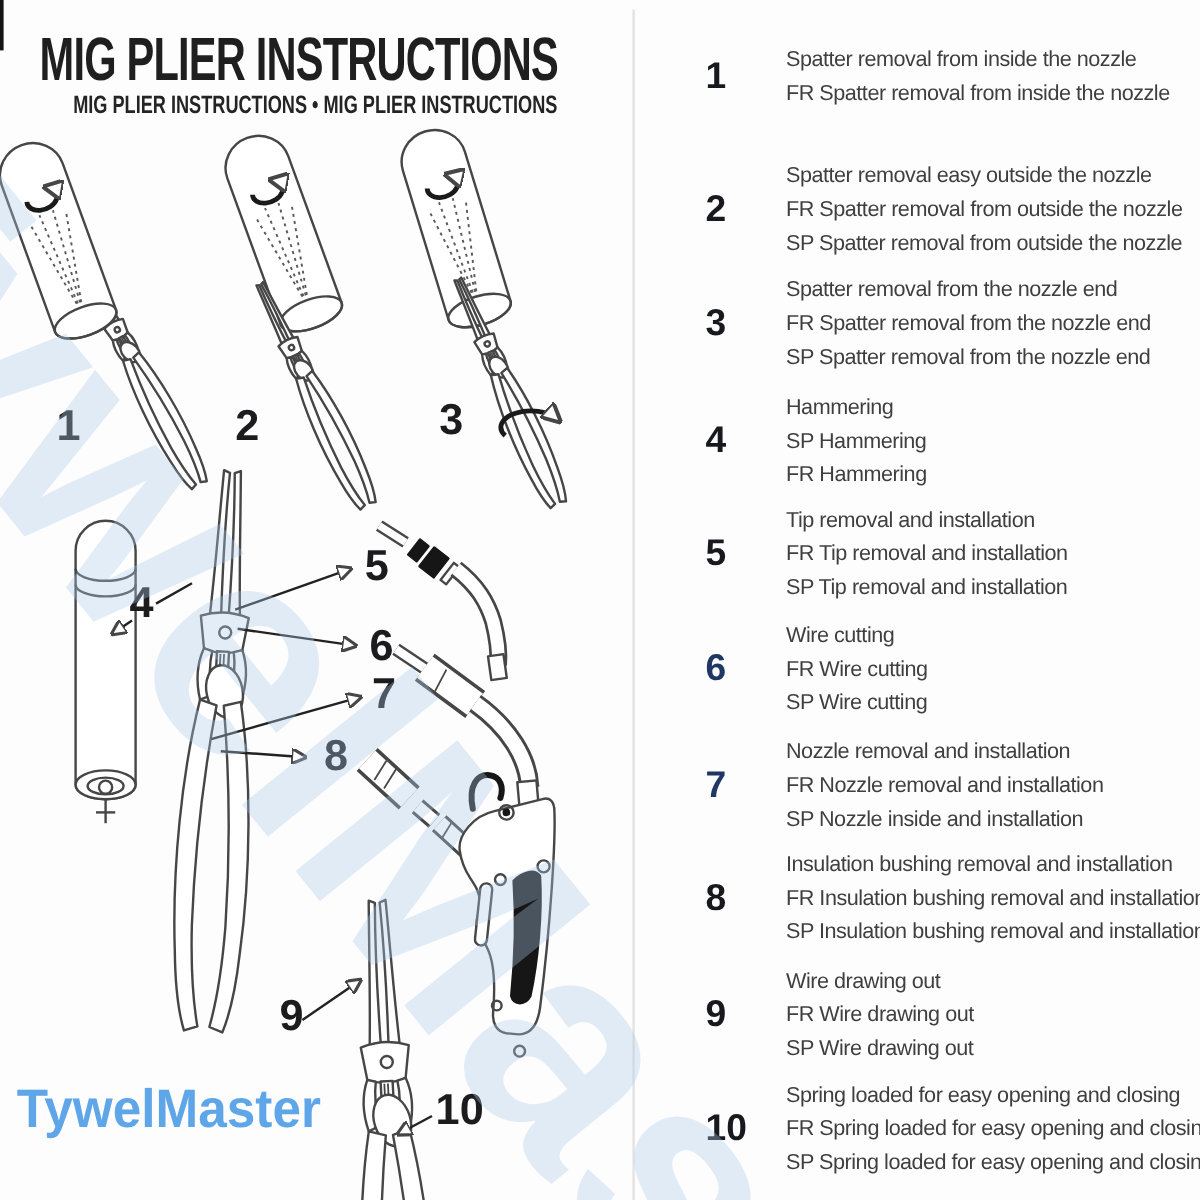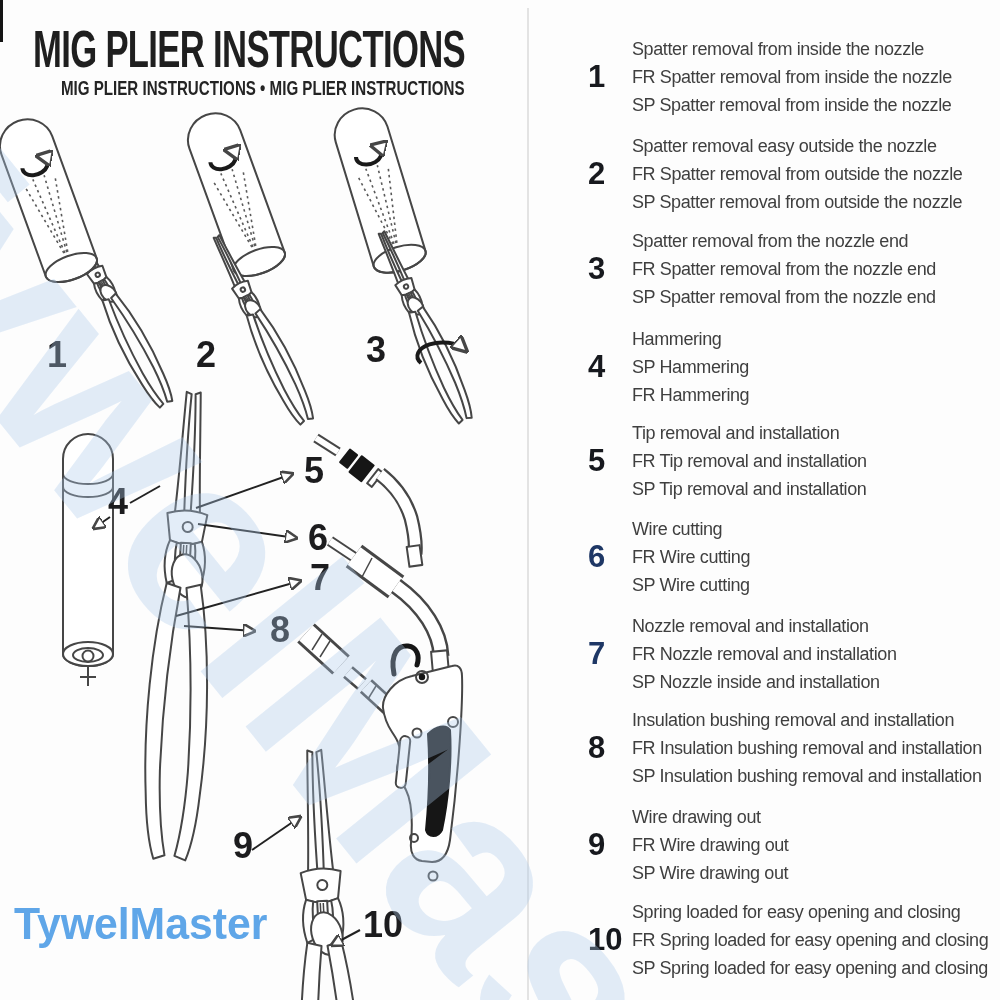--- a/index.html
+++ b/index.html
@@ -27,21 +27,21 @@
   .art .tubeO{fill:none;stroke:#464646;}
   .art .tubeI{fill:none;stroke:#fff;}
   .art .spray line{stroke:#5a5a5a;stroke-width:1.6;stroke-dasharray:2.5,3.5;}
   .art .rot{fill:none;stroke:#1a1a1a;stroke-width:4;}
   .art .lead{stroke:#222;stroke-width:2;fill:none;}
   .art .fignum{font:bold 36px "Liberation Sans","DejaVu Sans",sans-serif;fill:#1c1c1e;stroke:none;}
   .list{position:absolute;left:588px;top:0;width:400px;z-index:2;}
   .item{position:absolute;left:0;display:flex;align-items:center;}
   .num{width:32px;margin-right:12px;font-size:31px;font-weight:bold;color:#17191e;flex:none;}
   .lines{width:352px;}
-  .ln{font-size:18px;line-height:28px;color:#3f3f3f;letter-spacing:-0.4px;white-space:nowrap;}
+  .ln{font-size:18px;line-height:28px;color:#3f3f3f;letter-spacing:-0.4px;white-space:nowrap;margin-left:23px;}
 </style>
 </head>
 <body>
 
 <div class="page">
 
   <div class="edge-mark"></div>
 
   <div class="title">
     <span>MIG PLIER INSTRUCTIONS</span>
@@ -196,21 +196,20 @@
     </g>
   </svg>
 
   <div class="list">
 
     <div class="item" style="top:35px">
       <div class="num">1</div>
       <div class="lines">
         <div class="ln">Spatter removal from inside the nozzle</div>
         <div class="ln">FR Spatter removal from inside the nozzle</div>
-        <div class="ln">SP Spatter removal from inside the nozzle</div>
       </div>
     </div>
 
     <div class="item" style="top:132px">
       <div class="num">2</div>
       <div class="lines">
         <div class="ln">Spatter removal easy outside the nozzle</div>
         <div class="ln">FR Spatter removal from outside the nozzle</div>
         <div class="ln">SP Spatter removal from outside the nozzle</div>
       </div>

